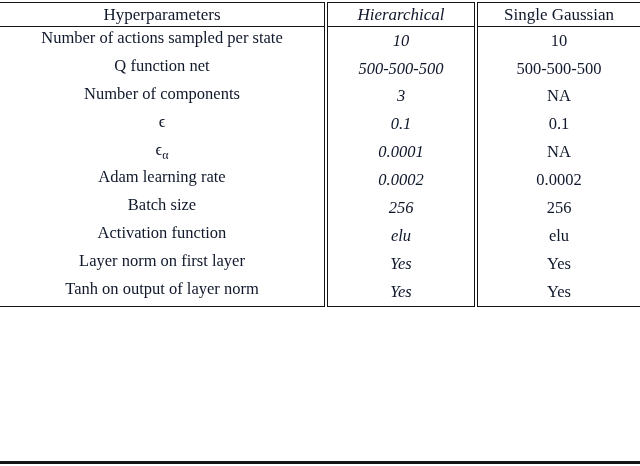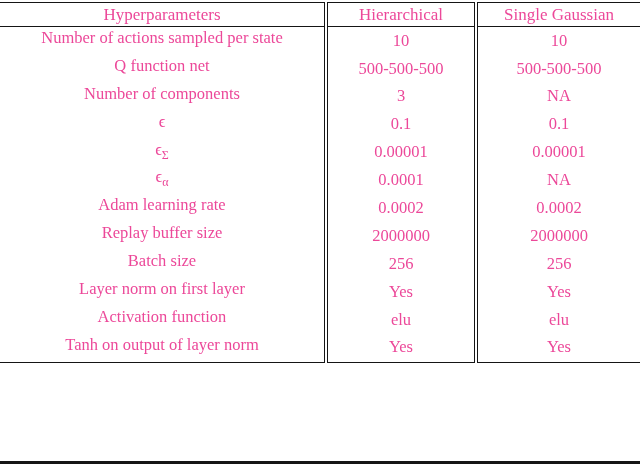--- a/index.html
+++ b/index.html
@@ -2,21 +2,21 @@
 <html><head>
 <meta charset="utf-8">
 <style>
   html, body { margin: 0; padding: 0; background: #ffffff; }
   .page {
     position: relative;
     width: 640px;
     height: 466px;
     background: #ffffff;
     font-family: "Liberation Serif", serif;
-    color: #ec4899;
+    color: #0f172a;
     overflow: hidden;
   }
   table.hyper {
     border-collapse: collapse;
     width: 640px;
     margin-top: 2px;
     border-top: 1px solid #151515;
     table-layout: fixed;
   }
   table.hyper th, table.hyper td {
@@ -31,21 +31,21 @@
   }
   table.hyper thead th {
     border-bottom: 1px solid #151515;
     font-size: 17px;
     line-height: 23px;
   }
   table.hyper tbody tr:last-child td {
     border-bottom: 1px solid #151515;
   }
   .c1 { width: 320px; }
-  .c2 { width: 142px; border-left: 4px double #151515; }
+  .c2 { width: 142px; border-left: 4px double #151515; font-style: italic; }
   .c3 { border-left: 4px double #151515; }
   sub { font-size: 12px; }
   .bottom-rule {
     position: absolute;
     left: 0;
     top: 461px;
     width: 640px;
     height: 3px;
     background: #151515;
   }
@@ -77,53 +77,43 @@
         <td class="c1"><span>Number of components</span><sub></sub></td>
         <td class="c2">3</td>
         <td class="c3">NA</td>
       </tr>
       <tr>
         <td class="c1"><span>ϵ</span><sub></sub></td>
         <td class="c2">0.1</td>
         <td class="c3">0.1</td>
       </tr>
       <tr>
-        <td class="c1"><span>ϵ</span><sub>Σ</sub></td>
-        <td class="c2">0.00001</td>
-        <td class="c3">0.00001</td>
-      </tr>
-      <tr>
         <td class="c1"><span>ϵ</span><sub>α</sub></td>
         <td class="c2">0.0001</td>
         <td class="c3">NA</td>
       </tr>
       <tr>
         <td class="c1"><span>Adam learning rate</span><sub></sub></td>
         <td class="c2">0.0002</td>
         <td class="c3">0.0002</td>
       </tr>
       <tr>
-        <td class="c1"><span>Replay buffer size</span><sub></sub></td>
-        <td class="c2">2000000</td>
-        <td class="c3">2000000</td>
-      </tr>
-      <tr>
         <td class="c1"><span>Batch size</span><sub></sub></td>
         <td class="c2">256</td>
         <td class="c3">256</td>
       </tr>
       <tr>
+        <td class="c1"><span>Activation function</span><sub></sub></td>
+        <td class="c2">elu</td>
+        <td class="c3">elu</td>
+      </tr>
+      <tr>
         <td class="c1"><span>Layer norm on first layer</span><sub></sub></td>
         <td class="c2">Yes</td>
         <td class="c3">Yes</td>
-      </tr>
-      <tr>
-        <td class="c1"><span>Activation function</span><sub></sub></td>
-        <td class="c2">elu</td>
-        <td class="c3">elu</td>
       </tr>
       <tr>
         <td class="c1"><span>Tanh on output of layer norm</span><sub></sub></td>
         <td class="c2">Yes</td>
         <td class="c3">Yes</td>
       </tr>
 
     </tbody>
   </table>
 

